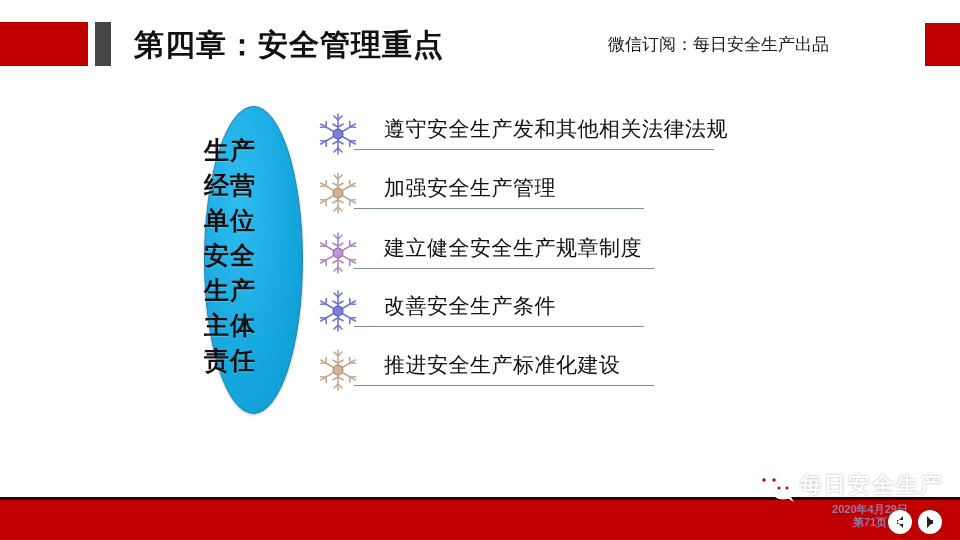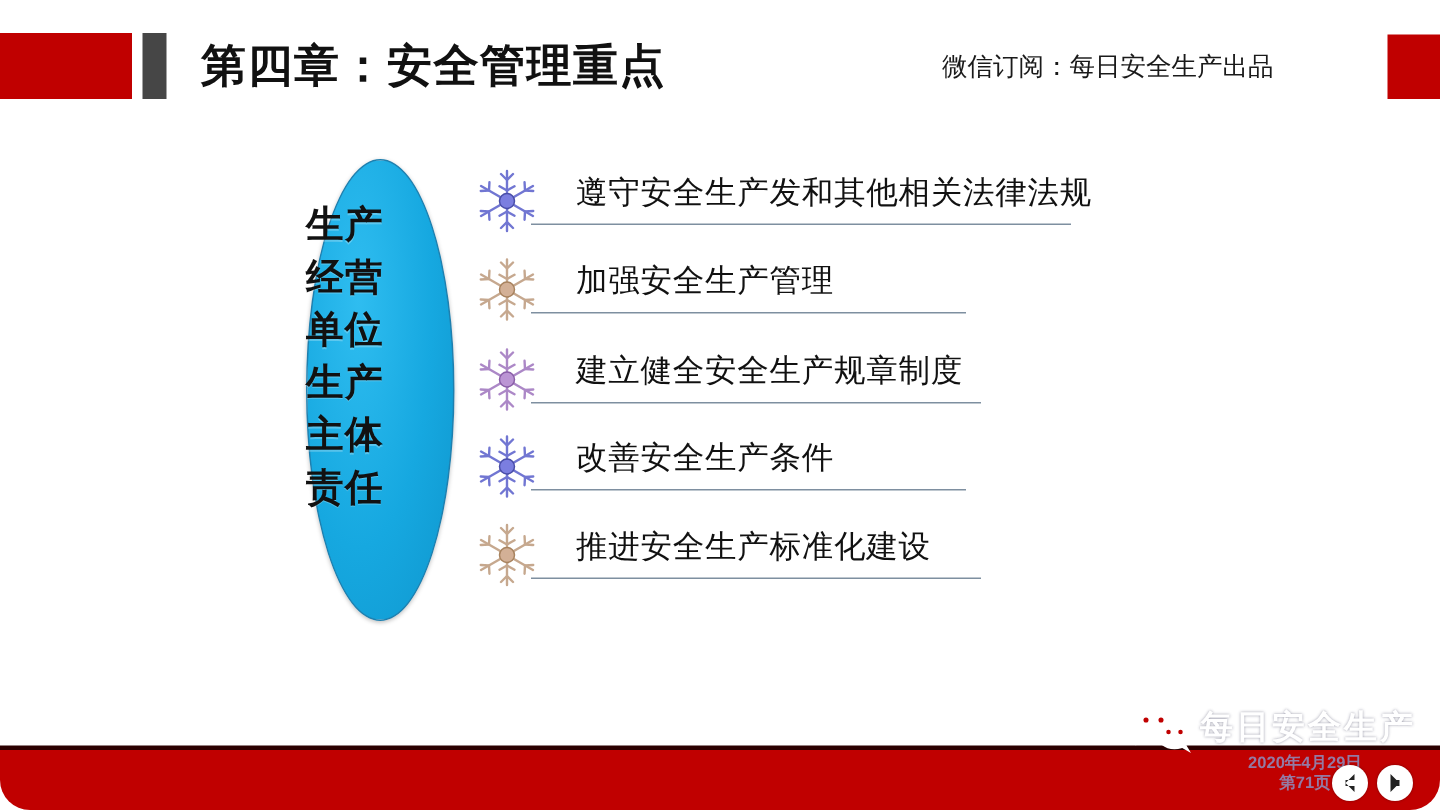--- a/index.html
+++ b/index.html
@@ -2,33 +2,33 @@
 <html><head>
 <meta charset="utf-8">
 <style>
   html,body{margin:0;padding:0;}
   body{
     width:960px;height:540px;overflow:hidden;
     background:#ffffff;
     font-family:"Liberation Sans","DejaVu Sans",sans-serif;
     position:relative;
   }
-  .slide{position:absolute;inset:0;width:960px;height:540px;background:#fff;overflow:hidden;border-radius:20px;}
+  .slide{position:absolute;inset:0;width:960px;height:540px;background:#fff;overflow:hidden;}
 
   
   .hdr-red-left{position:absolute;left:0;top:22px;width:88px;height:44px;background:#c00000;}
   .hdr-gray{position:absolute;left:95px;top:22px;width:16px;height:44px;background:#464646;}
   .hdr-red-right{position:absolute;left:925px;top:23px;width:35px;height:43px;background:#c00000;}
   .hdr-title{
     position:absolute;left:134px;top:24px;
     font-size:30px;font-weight:bold;color:#111;letter-spacing:1px;
     line-height:42px;white-space:nowrap;
   }
   .hdr-sub{
-    position:absolute;left:628px;top:33px;
+    position:absolute;left:608px;top:33px;
     font-size:17px;color:#1a1a1a;white-space:nowrap;line-height:24px;
   }
 
   
   .ellipse{
     position:absolute;left:204px;top:106px;width:97px;height:306px;
     background:radial-gradient(ellipse at 35% 30%, #2fbdf0 0%, #16a8e0 55%, #0f96cd 100%);
     border-radius:50%/50%;
     border:1px solid #1f7fae;
     box-shadow:0 1px 3px rgba(0,0,0,.25);
@@ -96,20 +96,21 @@
   <div class="hdr-gray"></div>
   <div class="hdr-red-right"></div>
   <div class="hdr-title">第四章：安全管理重点</div>
   <div class="hdr-sub">微信订阅：每日安全生产出品</div>
 
   <div class="ellipse"></div>
   <div class="ellipse-text">
     <span>生产</span>
     <span>经营</span>
     <span>单位</span>
+    <span>安全</span>
     <span>生产</span>
     <span>主体</span>
     <span>责任</span>
   </div>
 
   <div class="items">
 
     <div class="item" id="item-0" style="top:0px;">
       <span class="flake">
         <svg width="48" height="48" viewBox="0 0 48 48">

